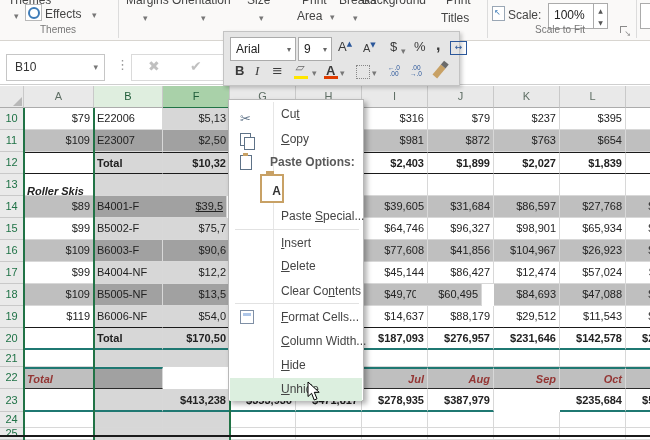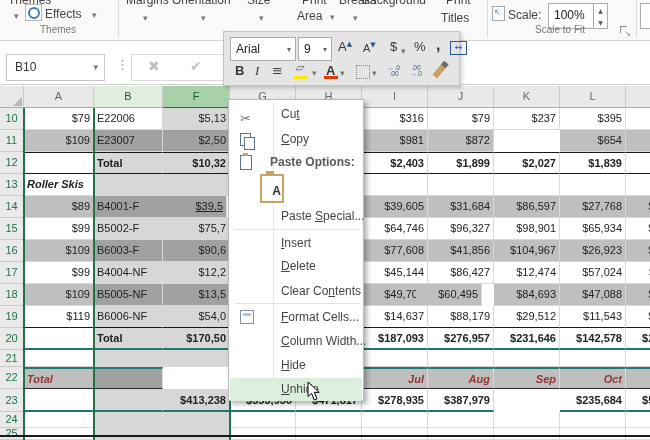--- a/index.html
+++ b/index.html
@@ -66,21 +66,21 @@
   .lbl{text-align:left;}
   .sel{box-shadow:inset 0 0 0 200px rgba(0,0,0,0.155);}
   .active-cell{background:#FFF !important;box-shadow:none !important;}
   .stripe .cell{background:#BFBFBF;}
   .total-row .cell{font-weight:700;border-top:1px solid #1A1A1A;border-bottom:1px solid #1A1A1A;}
   .pre-total .cell{border-bottom:1px solid #1A1A1A;}
   .total-row2 .cell{font-weight:700;border-bottom:2px solid #1F7872;}
   .month-row .cell{background:#BFBFBF;color:#943634;font-weight:700;font-style:italic;
         border-top:2px solid #1F7872;border-bottom:1px solid #2A2A2A;}
   .grand-row .cell{font-weight:700;border-bottom:2px solid #1F7872;}
-  .bi{font-weight:700;font-style:italic;}
+  .bi{font-weight:700;font-style:italic;margin-top:7px;}
   .vline{position:absolute;width:2px;background:#217346;z-index:3;}
   #bottom-black{position:absolute;left:0;top:435px;width:650px;height:2px;background:#1A1A1A;z-index:3;}
   
   #menu{position:absolute;left:228px;top:99px;width:136px;height:302px;background:#FFF;
         border:1px solid #B8B8B8;box-shadow:3px 3px 5px rgba(0,0,0,.3);z-index:30;box-sizing:border-box;}
   #menu .gutterline{position:absolute;left:44px;top:2px;bottom:2px;width:1px;background:#E6E6E6;}
   .mitem{position:absolute;left:1px;width:132px;height:23px;line-height:23px;font-size:12px;color:#444;}
   .mitem .txt{position:absolute;left:51px;top:0;white-space:nowrap;}
   .mitem .txt u{text-decoration:underline;}
   .mitem.bold .txt{font-weight:700;color:#5A5A5A;left:40px;}
@@ -220,20 +220,21 @@
         </div>
         <div class="srow stripe" style="top: 44px; height: 22px; line-height: 21px;">
           <div class="rowhdr">11</div>
           <div class="cell c-A" style="left: 24px; width: 70px;">$109</div>
           <div class="cell c-B sel" style="left: 94px; width: 69px;">E23007</div>
           <div class="cell c-F sel" style="left: 163px; width: 67px;">$2,50</div>
           <div class="cell c-G" style="left: 230px; width: 66px;"></div>
           <div class="cell c-H" style="left: 296px; width: 66px;"></div>
           <div class="cell c-I" style="left: 362px; width: 66px;">$981</div>
           <div class="cell c-J" style="left: 428px; width: 66px;">$872</div>
+          <div class="cell c-K" style="left: 494px; width: 66px;">$763</div>
           <div class="cell c-L" style="left: 560px; width: 66px;">$654</div>
           <div class="cell c-M" style="left: 626px; width: 66px;">$545</div>
         </div>
         <div class="srow total-row" style="top: 66px; height: 22px; line-height: 21px;">
           <div class="rowhdr">12</div>
           <div class="cell c-A" style="left: 24px; width: 70px;"></div>
           <div class="cell c-B sel" style="left: 94px; width: 69px;">Total</div>
           <div class="cell c-F sel" style="left: 163px; width: 67px;">$10,32</div>
           <div class="cell c-G" style="left: 230px; width: 66px;"></div>
           <div class="cell c-H" style="left: 296px; width: 66px;"></div>

